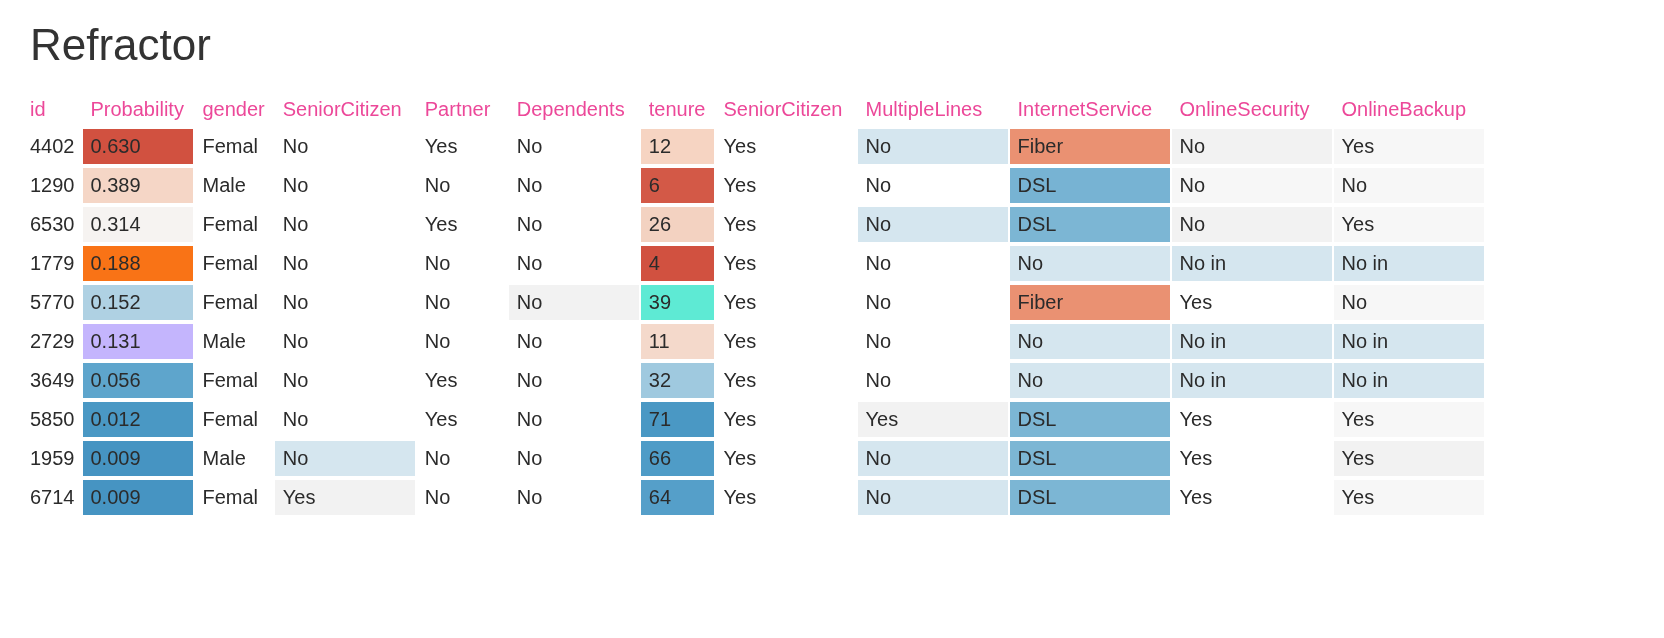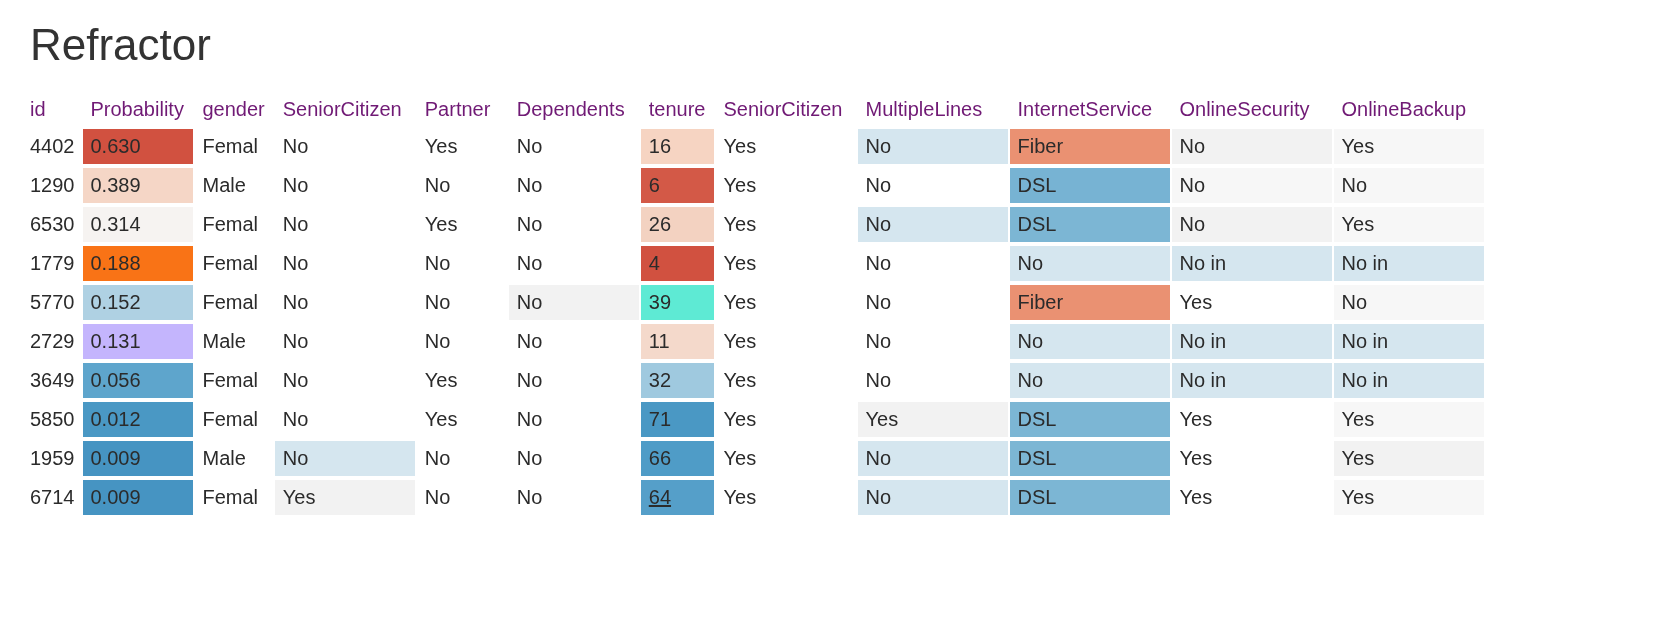--- a/index.html
+++ b/index.html
@@ -22,21 +22,21 @@
   }
   table {
     border-collapse: separate;
     border-spacing: 2px 4px;
     font-size: 20px;
   }
   th {
     font-weight: 400;
     text-align: left;
     padding: 4px 8px;
-    color: #701a75;
+    color: #ec4899;
     white-space: nowrap;
   }
   td {
     padding: 6px 8px;
     text-align: left;
     white-space: nowrap;
     min-height: 28px;
     box-sizing: border-box;
     color: #2b2b2b;
   }
@@ -93,21 +93,21 @@
     </tr>
   </thead>
   <tbody id="tbody">
         <tr>
           <td class="idcell">4402</td>
           <td style="background: rgb(209, 81, 64);">0.630</td>
           <td>Femal</td>
           <td>No</td>
           <td>Yes</td>
           <td>No</td>
-          <td style="background: rgb(246, 212, 194);">16</td>
+          <td style="background: rgb(246, 212, 194);">12</td>
           <td>Yes</td>
           <td style="background: rgb(213, 230, 239);">No</td>
           <td style="background: rgb(234, 145, 114);">Fiber</td>
           <td style="background: rgb(242, 242, 242);">No</td>
           <td style="background: rgb(247, 247, 247);">Yes</td>
         </tr>
         <tr>
           <td class="idcell">1290</td>
           <td style="background: rgb(245, 214, 198);">0.389</td>
           <td>Male</td>
@@ -219,21 +219,21 @@
           <td>Yes</td>
           <td style="background: rgb(242, 242, 242);">Yes</td>
         </tr>
         <tr>
           <td class="idcell">6714</td>
           <td style="background: rgb(70, 148, 194);">0.009</td>
           <td>Femal</td>
           <td style="background: rgb(242, 242, 242);">Yes</td>
           <td>No</td>
           <td>No</td>
-          <td style="background: rgb(85, 159, 201); text-decoration: underline;">64</td>
+          <td style="background: rgb(85, 159, 201);">64</td>
           <td>Yes</td>
           <td style="background: rgb(213, 230, 239);">No</td>
           <td style="background: rgb(124, 182, 212);">DSL</td>
           <td>Yes</td>
           <td style="background: rgb(247, 247, 247);">Yes</td>
         </tr>
       </tbody>
 </table>
 
 </div>

